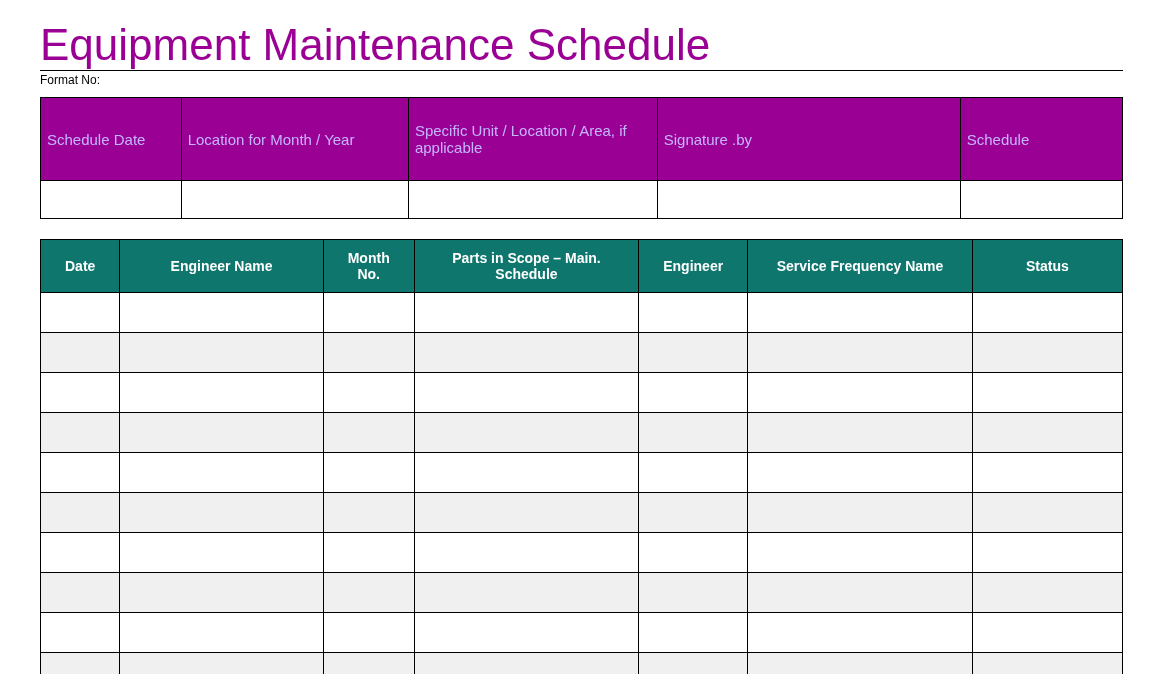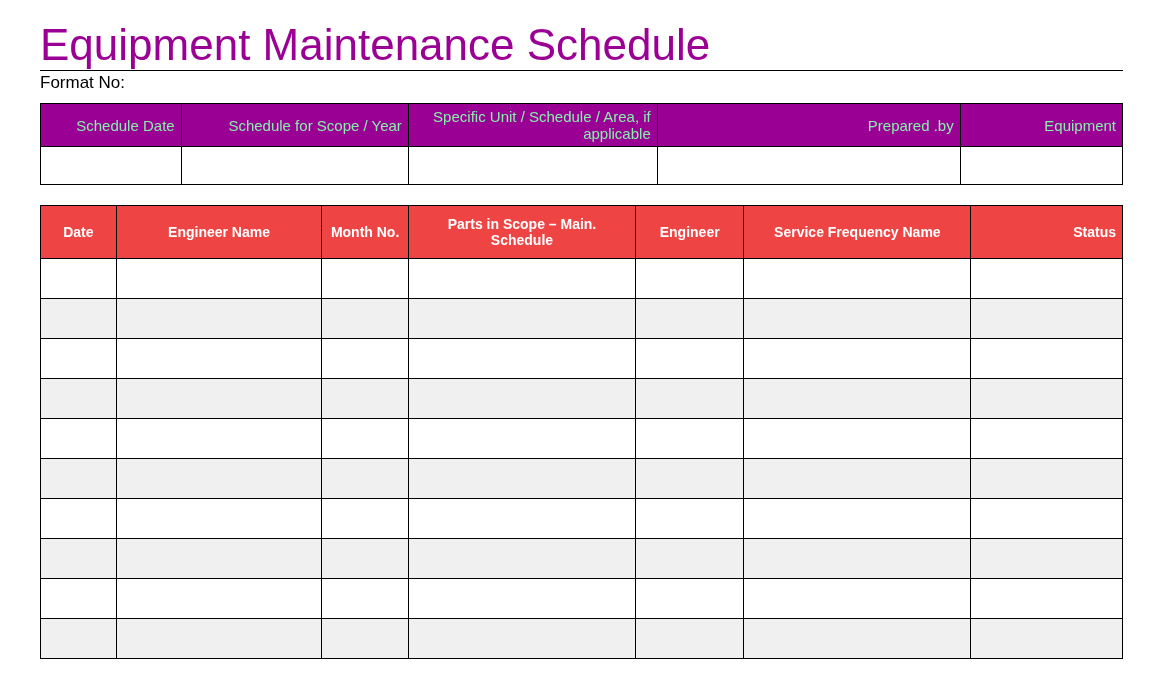--- a/index.html
+++ b/index.html
@@ -12,93 +12,93 @@
     .page-title {
       color: #9b0094;
       font-size: 44px;
       font-weight: normal;
     }
     .title-underline {
       border-bottom: 1px solid #000;
       margin-bottom: 2px;
     }
     .format-no {
-      font-size: 17px;
+      font-size: 12px;
       color: #000;
       margin-bottom: 10px;
     }
     table {
       border-collapse: collapse;
       width: 100%;
     }
     .meta-table {
       margin-bottom: 20px;
     }
     .meta-table th {
       background: #9b0094;
-      color: #86efac;
+      color: #c4b5fd;
       font-weight: normal;
       font-size: 15px;
-      padding: 4px 6px;
-      border: 1px solid #000;
-      text-align: right;
+      padding: 24px 6px;
+      border: 1px solid #000;
+      text-align: left;
       vertical-align: middle;
     }
     .meta-table td {
       border: 1px solid #000;
       height: 38px;
       background: #fff;
     }
     .meta-table .col-a { width: 13%; }
     .meta-table .col-b { width: 21%; }
     .meta-table .col-c { width: 23%; }
     .meta-table .col-d { width: 28%; }
     .meta-table .col-e { width: 15%; }
 
     .data-table th {
-      background: #ef4444;
+      background: #0f766e;
       color: #fff;
       font-weight: bold;
       font-size: 14px;
-      padding: 10px 6px;
+      padding: 10px 24px;
       border: 1px solid #000;
       text-align: center;
       vertical-align: middle;
     }
     .data-table td {
       border: 1px solid #000;
       height: 40px;
       background: #fff;
     }
     .data-table tr:nth-child(even) td {
       background: #f0f0f0;
     }
     .data-table .dcol-1 { width: 7%; }
     .data-table .dcol-2 { width: 19%; }
     .data-table .dcol-3 { width: 8%; }
     .data-table .dcol-4 { width: 21%; }
     .data-table .dcol-5 { width: 10%; }
     .data-table .dcol-6 { width: 21%; }
-    .data-table .dcol-7 { width: 14%; text-align: right; }
+    .data-table .dcol-7 { width: 14%; }
   </style>
 </head>
 <body>
 
 <h1 class="page-title">Equipment Maintenance Schedule</h1>
 <div class="title-underline"></div>
 <div class="format-no">Format No:</div>
 
 <table class="meta-table">
   <thead>
     <tr>
       <th class="col-a">Schedule Date</th>
-      <th class="col-b">Schedule for Scope / Year</th>
-      <th class="col-c">Specific Unit / Schedule  / Area, if applicable</th>
-      <th class="col-d">Prepared .by</th>
-      <th class="col-e">Equipment</th>
+      <th class="col-b">Location for Month / Year</th>
+      <th class="col-c">Specific Unit / Location  / Area, if applicable</th>
+      <th class="col-d">Signature .by</th>
+      <th class="col-e">Schedule</th>
     </tr>
   </thead>
   <tbody>
     <tr>
       <td></td>
       <td></td>
       <td></td>
       <td></td>
       <td></td>
     </tr>

